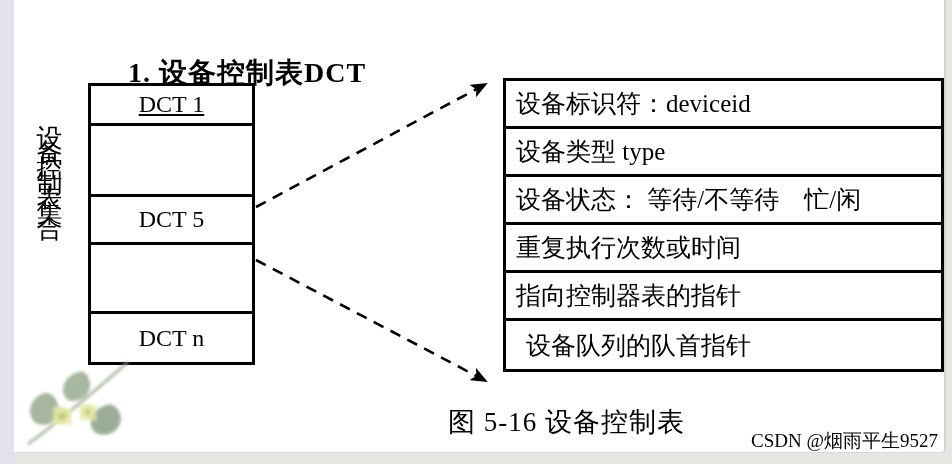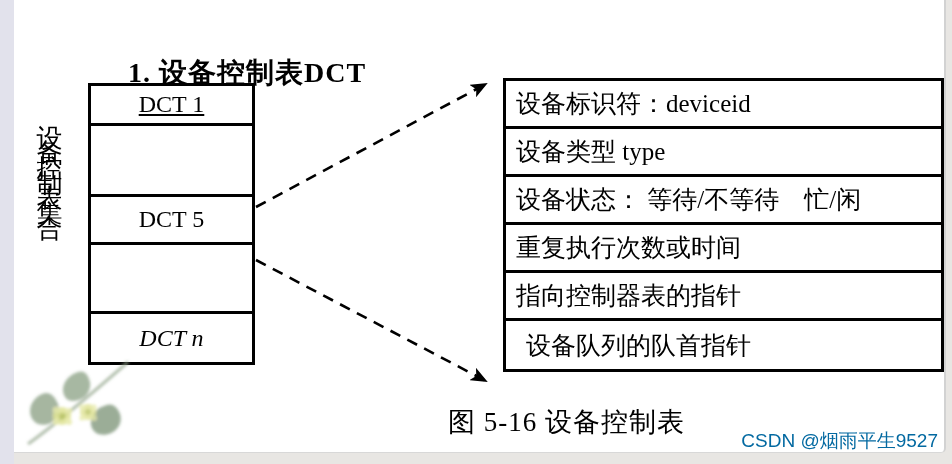--- a/index.html
+++ b/index.html
@@ -50,21 +50,21 @@
     display: flex; align-items: center; justify-content: center;
     font-size: 24px;
     border-bottom: 3px solid #000;
     box-sizing: border-box;
   }
   .dct-table .row:last-child { border-bottom: none; }
   .dct-table .row.r0 { height: 40px; text-decoration: underline; }
   .dct-table .row.r1 { height: 71px; }
   .dct-table .row.r2 { height: 48px; }
   .dct-table .row.r3 { height: 69px; }
-  .dct-table .row.r4 { height: 48px; font-style: italic; }
+  .dct-table .row.r4 { height: 48px; }
   .fields-table {
     position: absolute; left: 503px; top: 78px;
     width: 435px;
     border: 3px solid #000;
     background: #fff;
   }
   .fields-table .row {
     display: flex; align-items: center;
     height: 48px;
     padding-left: 10px;
@@ -83,22 +83,22 @@
     position: absolute; left: 255px; top: 404px;
     width: 430px;
     text-align: right;
     font-size: 27px;
     letter-spacing: 1px;
     white-space: nowrap;
   }
   .watermark {
     position: absolute; right: 14px; top: 428px;
     font-size: 19px;
-    color: #0369a1;
-    font-family: Liberation Sans, sans-serif;
+    color: #000000;
+    font-family: Liberation Serif, serif;
     white-space: nowrap;
   }
   .flower {
     position: absolute; left: 16px; top: 332px;
     width: 136px; height: 120px;
     pointer-events: none;
   }
 </style>
 </head>
 <body>

